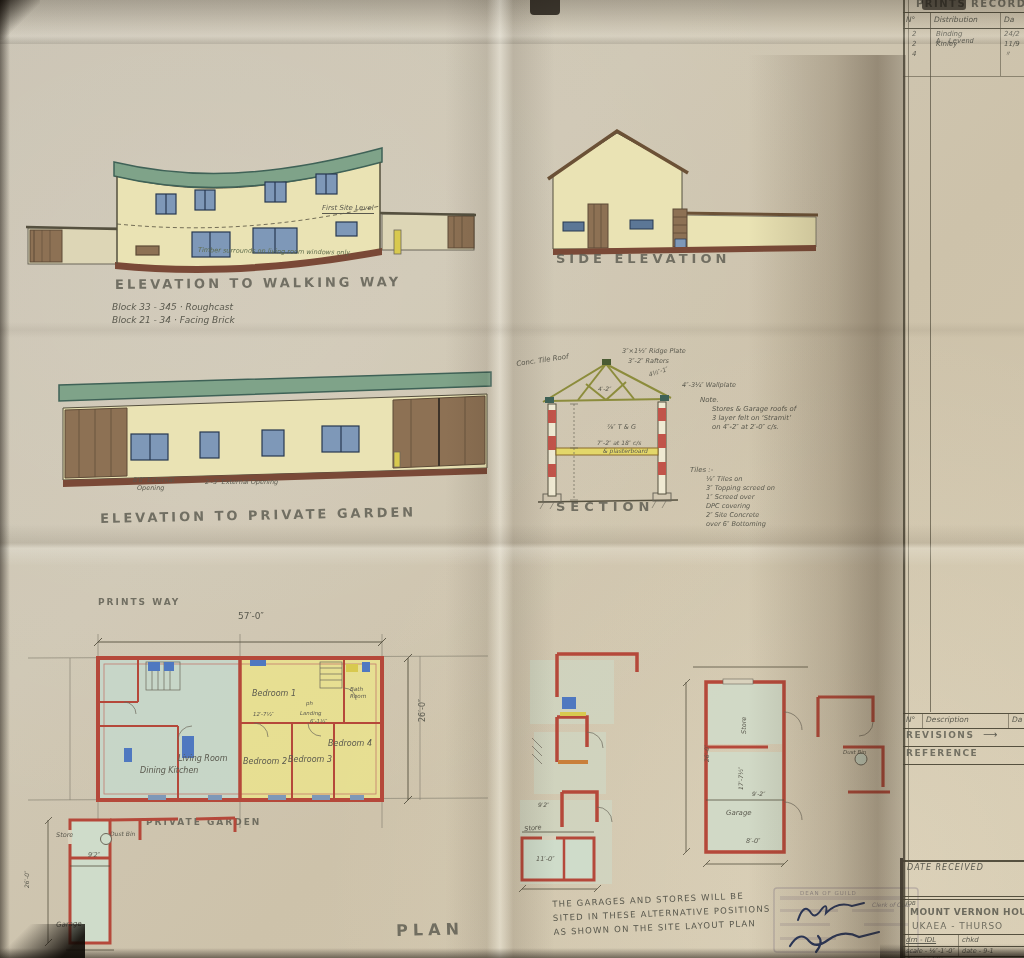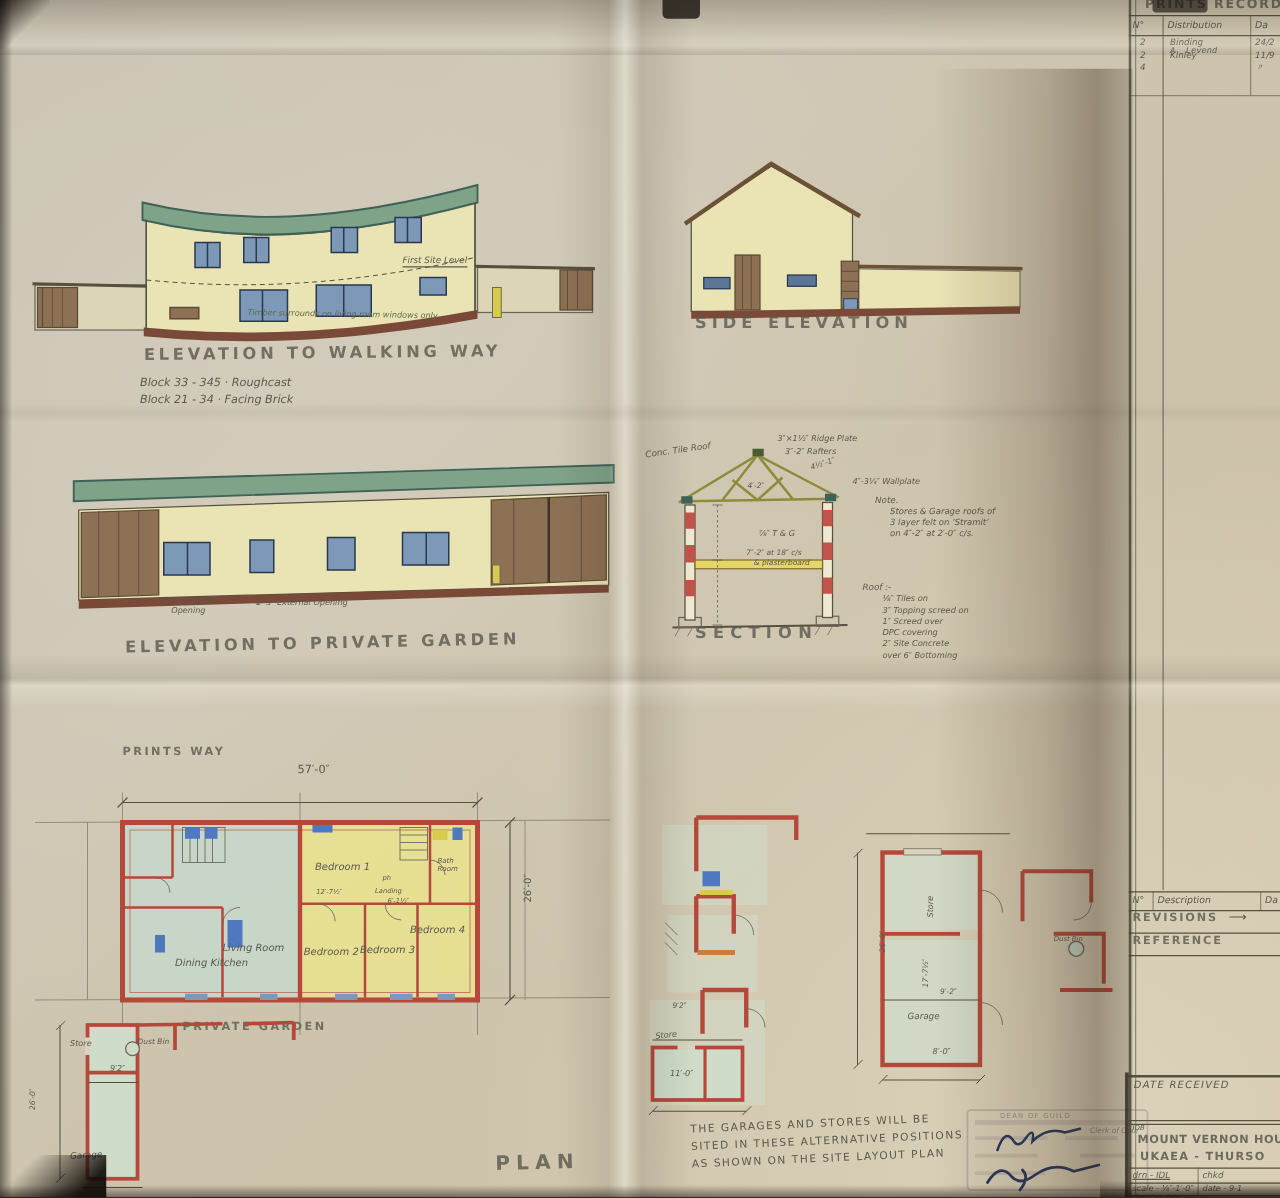--- a/index.html
+++ b/index.html
@@ -172,21 +172,21 @@
   <span class="lb it" style="left:648px;top:372px;font-size:6px;transform:rotate(-18deg);">4½″-1″</span>
   <span class="lb it" style="left:598px;top:386px;font-size:6px;">4′-2″</span>
   <span class="lb it" style="left:682px;top:382px;font-size:6.5px;">4″-3¼″ Wallplate</span>
   <span class="lb it" style="left:607px;top:424px;font-size:6.5px;">⅞″ T &amp; G</span>
   <span class="lb it" style="left:597px;top:440px;font-size:6px;">7″-2″ at 18″ c/s</span>
   <span class="lb it" style="left:603px;top:448px;font-size:6px;">&amp; plasterboard</span>
   <span class="lb it" style="left:700px;top:397px;font-size:7px;">Note.</span>
   <span class="lb it" style="left:712px;top:406px;font-size:6.8px;">Stores &amp; Garage roofs of</span>
   <span class="lb it" style="left:712px;top:415px;font-size:6.8px;">3 layer felt on ‘Stramit’</span>
   <span class="lb it" style="left:712px;top:424px;font-size:6.8px;">on 4″-2″ at 2′-0″ c/s.</span>
-  <span class="lb it" style="left:690px;top:467px;font-size:7px;">Roof :-</span>
+  <span class="lb it" style="left:690px;top:467px;font-size:7px;">Tiles :-</span>
   <span class="lb it" style="left:706px;top:476px;font-size:6.6px;">⅛″ Tiles on</span>
   <span class="lb it" style="left:706px;top:485px;font-size:6.6px;">3″ Topping screed on</span>
   <span class="lb it" style="left:706px;top:494px;font-size:6.6px;">1″ Screed over</span>
   <span class="lb it" style="left:706px;top:503px;font-size:6.6px;">DPC covering</span>
   <span class="lb it" style="left:706px;top:512px;font-size:6.6px;">2″ Site Concrete</span>
   <span class="lb it" style="left:706px;top:521px;font-size:6.6px;">over 6″ Bottoming</span>
   <span class="lb cap" style="left:556px;top:500px;font-size:13px;letter-spacing:5px;">SECTION</span>
 
   <svg class="svgabs" style="left:28px;top:628px" width="460" height="210" viewBox="0 0 460 210">
     <g stroke="#8a8576" stroke-width="0.7">
@@ -440,21 +440,21 @@
   <div class="hl" style="left:903px;top:896px;width:121px;height:1px;"></div>
   <div class="hl" style="left:903px;top:899px;width:121px;height:1px;"></div>
   <div class="hl" style="left:903px;top:934px;width:121px;height:1px;"></div>
   <div class="hl" style="left:903px;top:946px;width:121px;height:1px;"></div>
   <div class="hl" style="left:903px;top:956px;width:121px;height:1px;"></div>
   <div class="vl faint" style="left:958px;top:934px;width:1px;height:22px;"></div>
   <div class="vl" style="left:900px;top:858px;width:3px;height:100px;opacity:.9;background:#3f3a30;"></div>
   <span class="lb it" style="left:907px;top:864px;font-size:8px;letter-spacing:1px;">DATE RECEIVED</span>
   <span class="lb it" style="left:906px;top:900px;font-size:5.5px;">JOB</span>
   <span class="lb" style="left:910px;top:908px;font-size:9px;font-weight:bold;letter-spacing:0.5px;opacity:.85;">MOUNT VERNON HOUS</span>
-  <span class="lb" style="left:912px;top:922px;font-size:9px;font-weight:bold;letter-spacing:1px;opacity:.85;">UKAEA - THURSO</span>
+  <span class="lb" style="left:912px;top:922px;font-size:9px;font-weight:normal;letter-spacing:1px;opacity:.85;">UKAEA - THURSO</span>
   <span class="lb it" style="left:906px;top:937px;font-size:7px;text-decoration:underline;">drn - IDL</span>
   <span class="lb it" style="left:962px;top:937px;font-size:7px;">chkd</span>
   <span class="lb it" style="left:906px;top:948px;font-size:6.5px;">scale - ⅛″-1′-0″</span>
   <span class="lb it" style="left:962px;top:948px;font-size:6.5px;">date - 9-1</span>
   <span class="lb it" style="left:906px;top:956px;font-size:6px;">drawing title</span>
 
   <div class="ov" style="left:0;top:0;width:1024px;height:44px;background:linear-gradient(180deg,rgba(30,22,12,0.22),rgba(0,0,0,0.03) 55%,rgba(255,255,250,0.14) 82%,rgba(0,0,0,0.10));"></div>
   <div class="ov" style="left:445px;top:0;width:110px;height:958px;background:linear-gradient(90deg,rgba(0,0,0,0) 0%,rgba(40,30,18,0.10) 38%,rgba(255,255,248,0.30) 50%,rgba(40,30,18,0.12) 62%,rgba(0,0,0,0) 100%);"></div>
   <div class="ov" style="left:0;top:524px;width:1024px;height:42px;background:linear-gradient(180deg,rgba(0,0,0,0) 0%,rgba(40,30,18,0.10) 45%,rgba(255,255,248,0.22) 58%,rgba(0,0,0,0) 100%);"></div>
   <div class="ov" style="left:0;top:322px;width:1024px;height:16px;background:linear-gradient(180deg,rgba(0,0,0,0) 0%,rgba(40,30,18,0.06) 50%,rgba(0,0,0,0) 100%);"></div>

